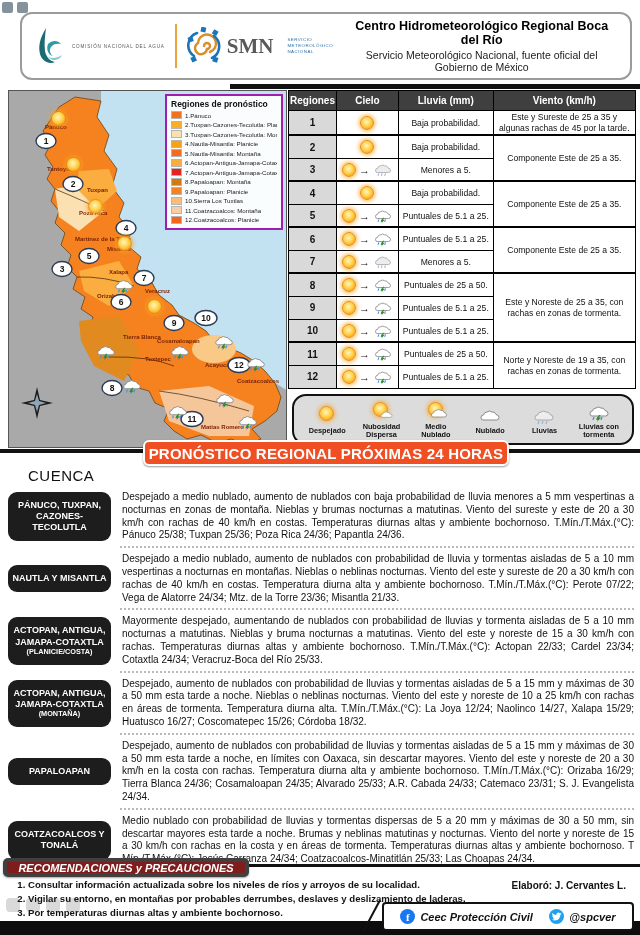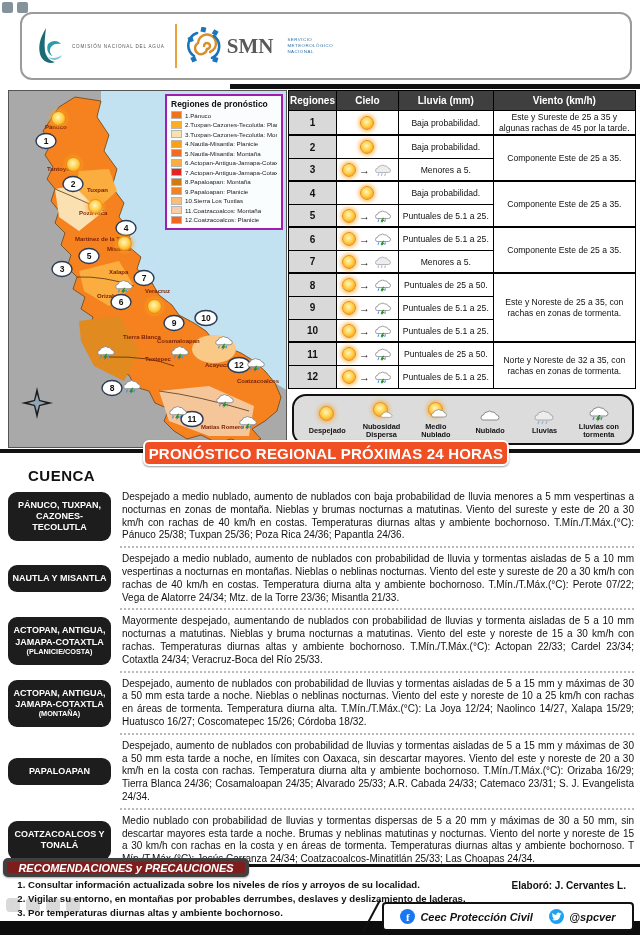--- a/index.html
+++ b/index.html
@@ -74,21 +74,21 @@
   .sky-ic[data-icon="sun-cloud"] .rain,.sky-ic[data-icon="sun-cloud"] .bolt{display:none}
   .sky-ic[data-icon="cloud"] .rain,.sky-ic[data-icon="cloud"] .bolt{display:none}
   .sky-ic[data-icon="rain"] .bolt{display:none}
   .sky-ic[data-icon="rain"] .cloudbody{fill:#ededed;stroke:#a8a8a8}
   .sky-ic[data-icon="rain"] .rain line{stroke:#9ab7d8}
 
   
   .black-strip2{position:absolute;left:0;top:449px;width:640px;height:4px;background:#111}
   .main-banner{position:absolute;left:143px;top:440px;width:366px;height:26px;background:#f04e23;border-radius:6px;border:2px solid #ffffff;box-shadow:0 1px 2px rgba(0,0,0,.4);display:flex;align-items:center;justify-content:center;z-index:4}
   .main-banner span{color:#fff;font-weight:bold;font-size:15px;letter-spacing:.2px}
-  .cuenca-h{position:absolute;left:28px;top:467px;font-weight:bold;font-size:15px;letter-spacing:.5px}
+  .cuenca-h{position:absolute;left:28px;top:467px;font-weight:normal;font-size:15px;letter-spacing:.5px}
   .sections{position:absolute;left:8px;top:486px;width:626px}
   .section{position:relative;display:flex;align-items:center;gap:11px;padding:5px 0 6px 0}
   .section:not(:last-child)::after{content:"";position:absolute;left:112px;right:0;bottom:0;border-bottom:2px dotted #b9b9b9}
   .basin{flex:none;width:103px;background:#1d1d1d;color:#fff;border-radius:9px;text-align:center;padding:8px 3px}
   .basin .bn{font-weight:bold;font-size:9px;line-height:1.25}
   .basin .bs{font-weight:bold;font-size:7.3px;line-height:1.2}
   .basin .bs:empty{display:none}
   .sect-text{flex:1;font-size:10px;line-height:1.28;text-align:justify;color:#111}
 
   
@@ -140,20 +140,24 @@
       <rect x="26" y="3" width="5" height="5" fill="#1b75bb" transform="rotate(30 28 5)"></rect>
       <rect x="1" y="10" width="5" height="5" fill="#1b75bb" transform="rotate(-18 3 12)"></rect>
       <rect x="26" y="30" width="5" height="5" fill="#1b75bb" transform="rotate(18 28 32)"></rect>
       <rect x="4" y="30" width="5" height="5" fill="#1b75bb" transform="rotate(-25 6 32)"></rect>
     </svg>
     <div class="smn-text">
       <span class="name">SMN</span>
       <span class="sub">SERVICIO METEOROLÓGICO NACIONAL</span>
     </div>
   </div>
+  <div class="hdr-title">
+    <div class="t1">Centro Hidrometeorológico Regional Boca del Río</div>
+    <div class="t2">Servicio Meteorológico Nacional, fuente oficial del Gobierno de México</div>
+  </div>
 </div>
 
 <div class="black-strip1"></div>
 
 <div class="map-wrap">
   <svg width="279" height="358" viewBox="0 0 279 358">
     <rect x="0" y="0" width="279" height="358" fill="#a9a9a9"></rect>
     <path fill="#c2e2f1" d="M92,0 L279,0 L279,300 L266,292 L256,280 L245,270 L232,262 L218,256 L205,250 L197,240 L185,232 L170,224 L163,214 L150,204 L142,190 L128,178 L132,166 L118,154 L122,140 L110,126 L115,112 L103,96 L108,78 L95,60 L100,44 L88,26 L92,10 Z"></path>
 
     <path fill="#f5821f" stroke="#5a3a10" stroke-width="0.7" d="M66,6 L92,10 L88,26 L100,44 L95,60 L108,78 L103,96 L115,112 L110,126 L122,140 L118,154 L132,166 L128,178 L142,190 L150,204 L163,214 L170,224 L185,232 L197,240 L205,250 L218,256 L232,262 L245,270 L256,280 L266,292 L272,306 L268,320 L256,330 L243,338 L252,348 L238,354 L222,348 L208,352 L192,344 L178,348 L165,340 L155,330 L160,318 L146,312 L140,300 L126,296 L120,284 L106,278 L100,266 L88,258 L92,246 L80,238 L84,226 L72,218 L76,206 L64,198 L68,186 L58,176 L62,164 L52,154 L56,142 L46,132 L50,120 L42,110 L46,98 L38,88 L44,76 L36,64 L42,52 L34,40 L42,28 L50,16 Z"></path>
@@ -564,21 +568,21 @@
               <g class="rain">
                 <line x1="7" y1="13" x2="6" y2="16"></line>
                 <line x1="11" y1="13" x2="10" y2="16"></line>
                 <line x1="15" y1="13" x2="14" y2="16"></line>
               </g>
               <polygon class="bolt" points="12,11 9,15.5 11,15.5 10,18 14,13.5 12,13.5 13.5,11"></polygon>
             </svg>
           </span>
         </td>
       <td class="llu">Puntuales de 25 a 50.</td>
-      <td class="vto" rowspan="2">Norte y Noreste de 32 a 35, con rachas en zonas de tormenta.</td>
+      <td class="vto" rowspan="2">Norte y Noreste de 19 a 35, con rachas en zonas de tormenta.</td>
     </tr>
     <tr>
       <td class="rg">12</td>
       <td class="cielo" data-icon="sun-storm">
           <span class="ci-wrap">
             <span class="ci-sun sun"></span>
             <span class="ci-arrow"></span>
             <svg class="ci-cloud cloudic" viewBox="0 0 24 18">
               <path class="cloudbody" d="M5,12 Q3,12 3,9.5 Q3,7 5.5,7 Q6,4 9,4 Q11.5,2 14,4 Q17,3.5 18,6.5 Q21,7 21,9.5 Q21,12 18.5,12 Z"></path>
               <g class="rain">

